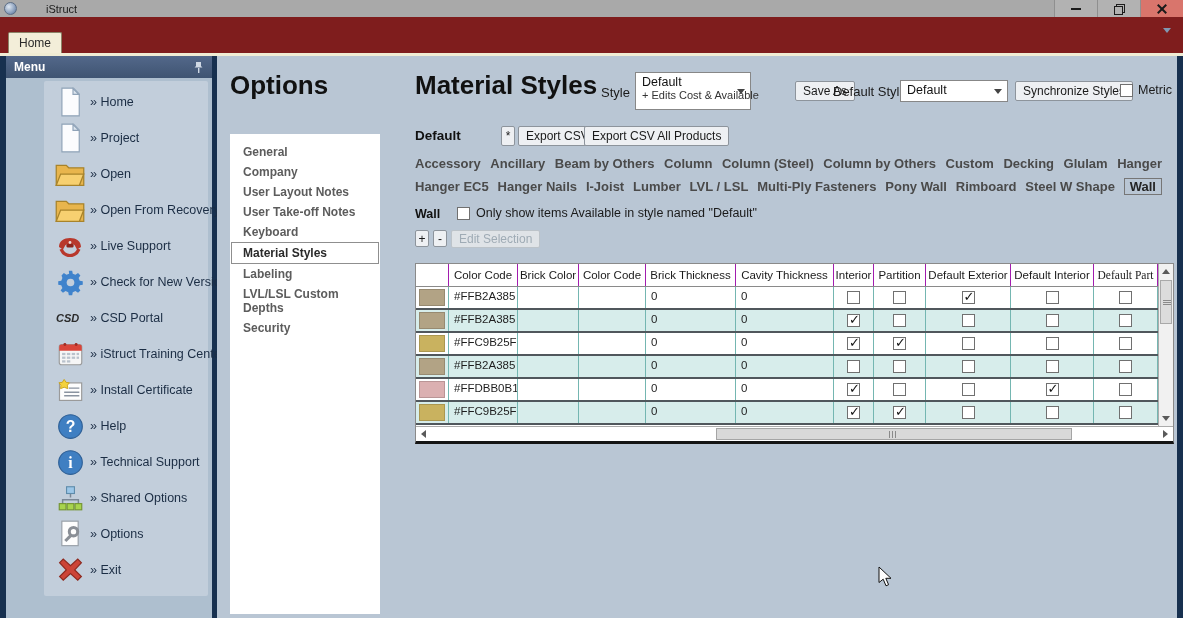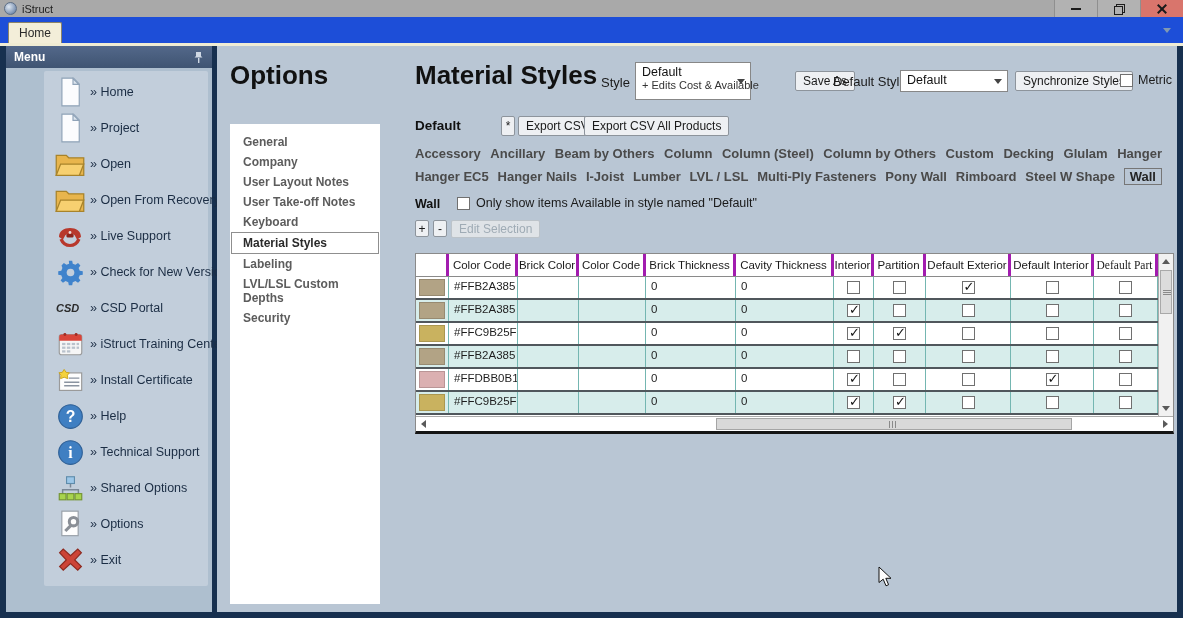--- a/index.html
+++ b/index.html
@@ -1,38 +1,38 @@
 <!DOCTYPE html>
 <html><head>
 <meta charset="utf-8">
 <style>
   * { margin:0; padding:0; box-sizing:border-box; }
   html,body { width:1183px; height:618px; overflow:hidden; }
   body { font-family:"Liberation Sans","DejaVu Sans",sans-serif; }
   .app { position:relative; width:1183px; height:618px; background:#b9c6d4; }
 
   
-  .titlebar { height:17px; background:#a9a9a9; display:flex; align-items:center; position:relative; }
+  .titlebar { height:17px; background:#a9a9a9; display:flex; align-items:center; position:relative;gap:24px; }
   .app-icon { width:13px; height:13px; border-radius:50%; margin:0 5px 0 4px;
               background:radial-gradient(circle at 35% 35%, #dfe8f2, #7d93b3 70%, #4c607c); border:1px solid #5d6e85; }
   .app-title { font-size:11px; color:#1c1c1c; }
   .win-btns { position:absolute; right:0; top:0; height:17px; display:flex; }
   .win-btn { width:43px; height:17px; background:#b2b2b2; border-left:1px solid #8f8f8f; display:flex; align-items:center; justify-content:center; }
   .win-btn.close { background:#d9756c; }
   .glyph-min { width:10px; height:2px; background:#1c1c1c; }
   .glyph-restore { position:relative; width:10px; height:10px; }
   .glyph-restore::before { content:""; position:absolute; left:2px; top:0; width:7px; height:7px; border:1px solid #1c1c1c; }
   .glyph-restore::after { content:""; position:absolute; left:0; top:2px; width:7px; height:7px; border:1px solid #1c1c1c; background:#b2b2b2; }
   .glyph-x { position:relative; width:10px; height:10px; }
   .glyph-x::before,.glyph-x::after { content:""; position:absolute; left:4px; top:-1px; width:2px; height:12px; background:#1a1a1a; }
   .glyph-x::before { transform:rotate(45deg); }
   .glyph-x::after { transform:rotate(-45deg); }
 
   
-  .tabstrip { height:26px; background:#1d4ed8; position:relative; }
+  .tabstrip { height:36px; background:#7f1d1d; position:relative; }
   .home-tab { position:absolute; left:8px; bottom:0; height:21px; padding:0 10px; background:#f3eed9;
               border:1px solid #8c8468; border-bottom:none; border-radius:2px 2px 0 0;
               font-size:12px; color:#2a2a2a; display:flex; align-items:center; }
   .strip-chevron { position:absolute; right:12px; top:11px; width:0; height:0;
                    border-left:4px solid transparent; border-right:4px solid transparent; border-top:5px solid #8198b2; }
   .cream-line { height:3px; background:#f0ecd4; }
 
   
   .body { display:flex; height:566px; }
 
@@ -100,21 +100,21 @@
   .addb { left:198px; } .remb { left:216px; }
   .editsel { position:absolute; left:234px; top:174px; height:18px; background:#dfe3e7; border-color:#bcc3c9; color:#9fabb5; }
 
   
   .tbl { position:absolute; left:198px; top:207px; width:759px; height:181px; background:#fff;
          border:1px solid #8a8a8a; border-bottom:3px solid #141414; }
   .trow { display:flex; height:23px; border-bottom:2px solid #50575c; background:#fff; }
   .trow.alt { background:#d7edeb; }
   .trow.head { border-bottom:1px solid #8a8a8a; height:23px; }
   .td,.th { height:100%; border-right:1px solid #74b6b1; overflow:hidden; white-space:nowrap; }
-  .th { border-right:3px solid #a21caf; font-size:11.5px; color:#1a1a1a; display:flex; align-items:center; justify-content:center; }
+  .th { border-right:1px solid #a21caf; font-size:11.5px; color:#1a1a1a; display:flex; align-items:center; justify-content:center; }
   .td.txt { font-size:11.5px; color:#1e1e1e; padding:3px 0 0 5px; }
   .td.chk { display:flex; align-items:center; justify-content:center; }
   .td.swatch { padding:2px 3px; }
   .td.swatch .sw { width:100%; height:100%; box-shadow:inset 0 0 0 1px rgba(0,0,0,.15); }
 
   
   .vscroll { position:absolute; right:0; top:0; width:15px; height:162px; background:#f1f1f1; border-left:1px solid #ababab; }
   .v-up,.v-dn { position:absolute; left:0; width:14px; height:15px; display:flex; align-items:center; justify-content:center; }
   .v-up { top:0; } .v-dn { bottom:0; }
   .tri-up { width:0; height:0; border-left:4px solid transparent; border-right:4px solid transparent; border-bottom:5px solid #5a5a5a; }

